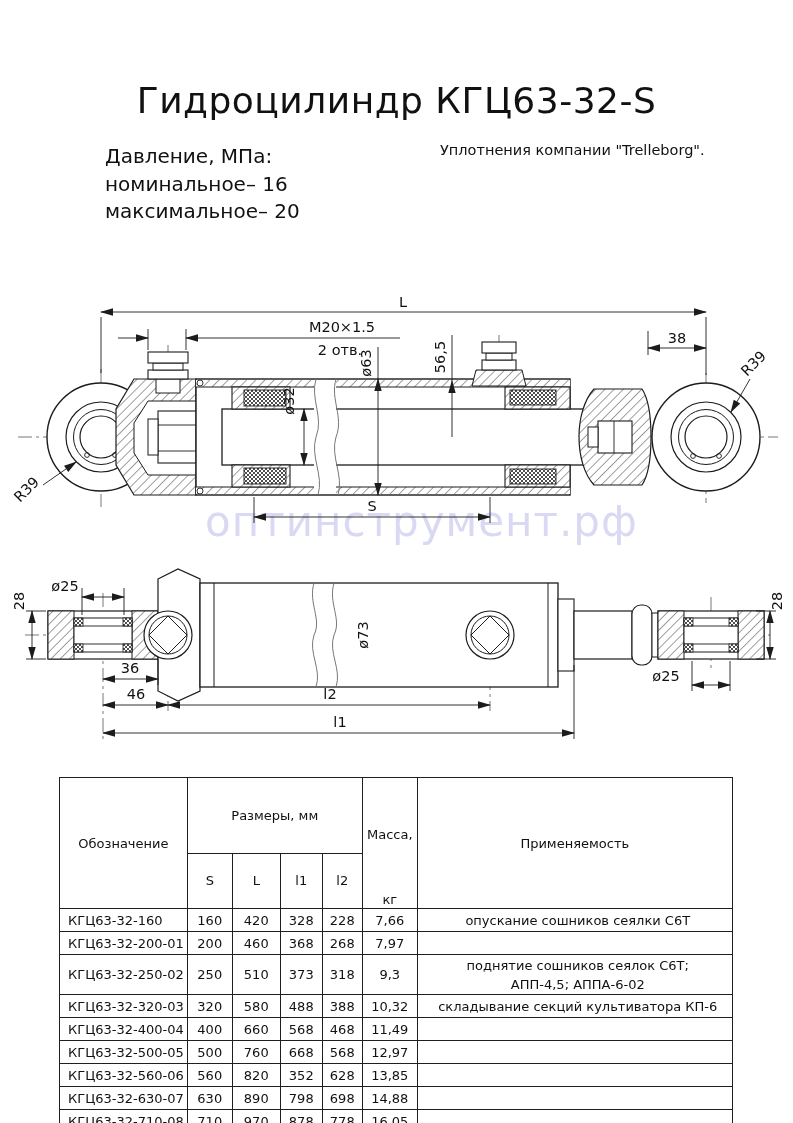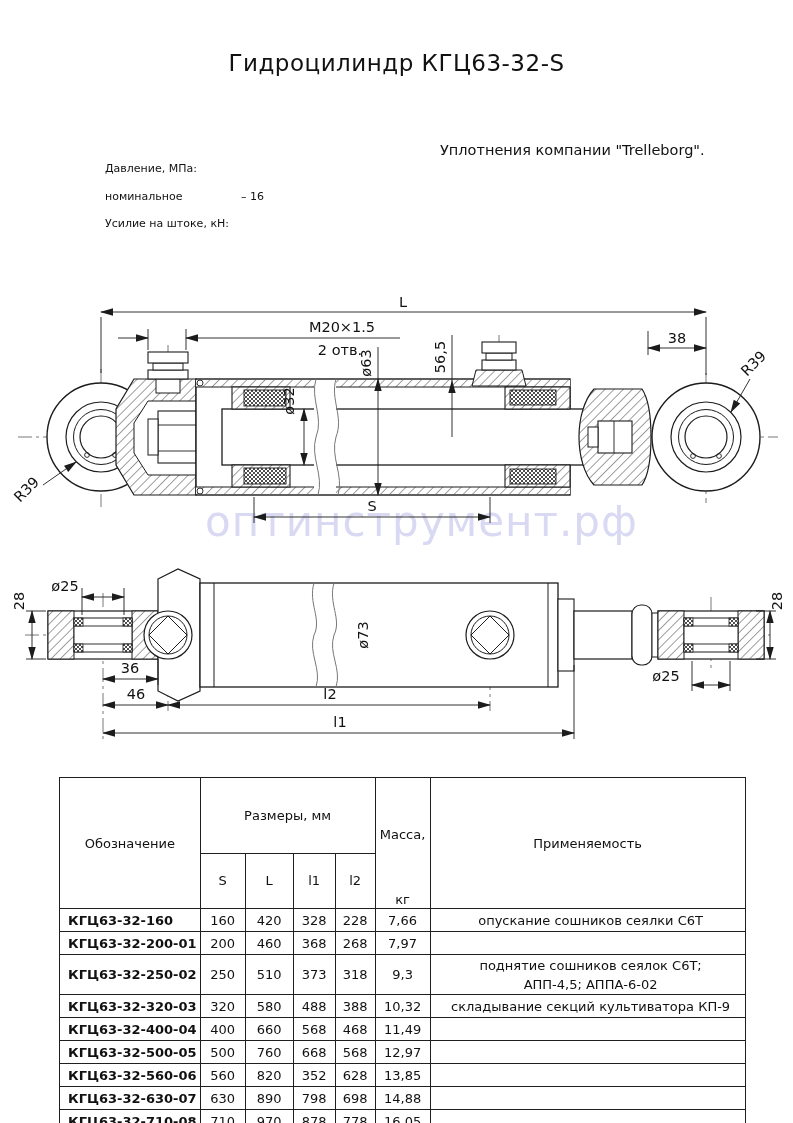--- a/index.html
+++ b/index.html
@@ -1,56 +1,56 @@
 <!DOCTYPE html>
 <html><head>
 <meta charset="utf-8">
 <style>
   html,body { margin:0; padding:0; background:#ffffff; }
   .page { position:relative; width:793px; height:1123px; background:#fff;
           font-family:"DejaVu Sans", sans-serif; color:#111; overflow:hidden; }
 
-  .title { position:absolute; top:50px; left:0; right:0; margin:0; text-align:center;
-           font-size:23px; font-weight:400; letter-spacing:0.5px; }
-
-  .specs { position:absolute; left:105px; top:155px; font-size:11px; }
+  .title { position:absolute; top:80px; left:0; right:0; margin:0; text-align:center;
+           font-size:36px; font-weight:400; letter-spacing:0.5px; }
+
+  .specs { position:absolute; left:105px; top:143px; font-size:20px; }
   .spec-row { height:27.5px; line-height:27.5px; white-space:nowrap; }
   .spec-label { display:inline-block; min-width:136px; }
 
   .seals { position:absolute; left:440px; top:137px; font-size:14.5px; line-height:27px; white-space:nowrap; }
 
   .watermark { position:absolute; top:497px; left:0; width:100%; text-align:center;
                font-size:42px; letter-spacing:1px; color:#d9d9f3; transform:translateX(25px); }
 
   svg.d1 { position:absolute; top:295px; left:0; }
   svg.d2 { position:absolute; top:553px; left:0; }
   svg text { font-family:"DejaVu Sans", sans-serif; font-size:14.5px; fill:#111; }
 
   table.spec-table { position:absolute; left:59px; top:777px; border-collapse:collapse;
                      font-size:13px; table-layout:fixed; }
   .spec-table th, .spec-table td { border:1px solid #1f1f1f; font-weight:400;
                                    text-align:center; padding:0 3px; }
   .spec-table tr.h1 { height:41px; }
   .spec-table tr.h2 { height:30px; }
   .spec-table tr.dr { height:23px; }
-  .spec-table td.name { text-align:left; padding-left:8px; white-space:nowrap;font-weight:bold; }
+  .spec-table td.name { text-align:left; padding-left:8px; white-space:nowrap; }
   .spec-table td.app  { text-align:center; padding-left:9px; line-height:19px; }
   .mass-head div { line-height:17px;margin-top:48px; }
 </style>
 </head>
 <body>
 
 <div class="page">
 
   <h1 class="title">Гидроцилиндр КГЦ63-32-S</h1>
 
   <div class="specs">
     <div class="spec-row"><span class="spec-label">Давление, МПа:</span><span></span></div>
     <div class="spec-row"><span class="spec-label">номинальное</span><span>– 16</span></div>
-    <div class="spec-row"><span class="spec-label">Усилие на штоке, кН:</span><span></span></div>
+    <div class="spec-row"><span class="spec-label">максимальное</span><span>– 20</span></div>
   </div>
 
   <div class="seals">
     <div>Уплотнения компании "Trelleborg".</div>
   </div>
 
   <div class="watermark">оптинструмент.рф</div>
 
   <svg class="d1" width="793" height="265" viewBox="0 0 793 265">
     <defs>
@@ -348,21 +348,21 @@
             <div>АПП-4,5; АППА-6-02</div>
           </td>
     </tr>
     <tr class="dr">
       <td class="name">КГЦ63-32-320-03</td>
           <td>320</td>
           <td>580</td>
           <td>488</td>
           <td>388</td>
           <td>10,32</td>
-          <td class="app">складывание секций культиватора КП-9</td>
+          <td class="app">складывание секций культиватора КП-6</td>
     </tr>
     <tr class="dr">
       <td class="name">КГЦ63-32-400-04</td>
           <td>400</td>
           <td>660</td>
           <td>568</td>
           <td>468</td>
           <td>11,49</td>
           <td class="app"></td>
     </tr>

